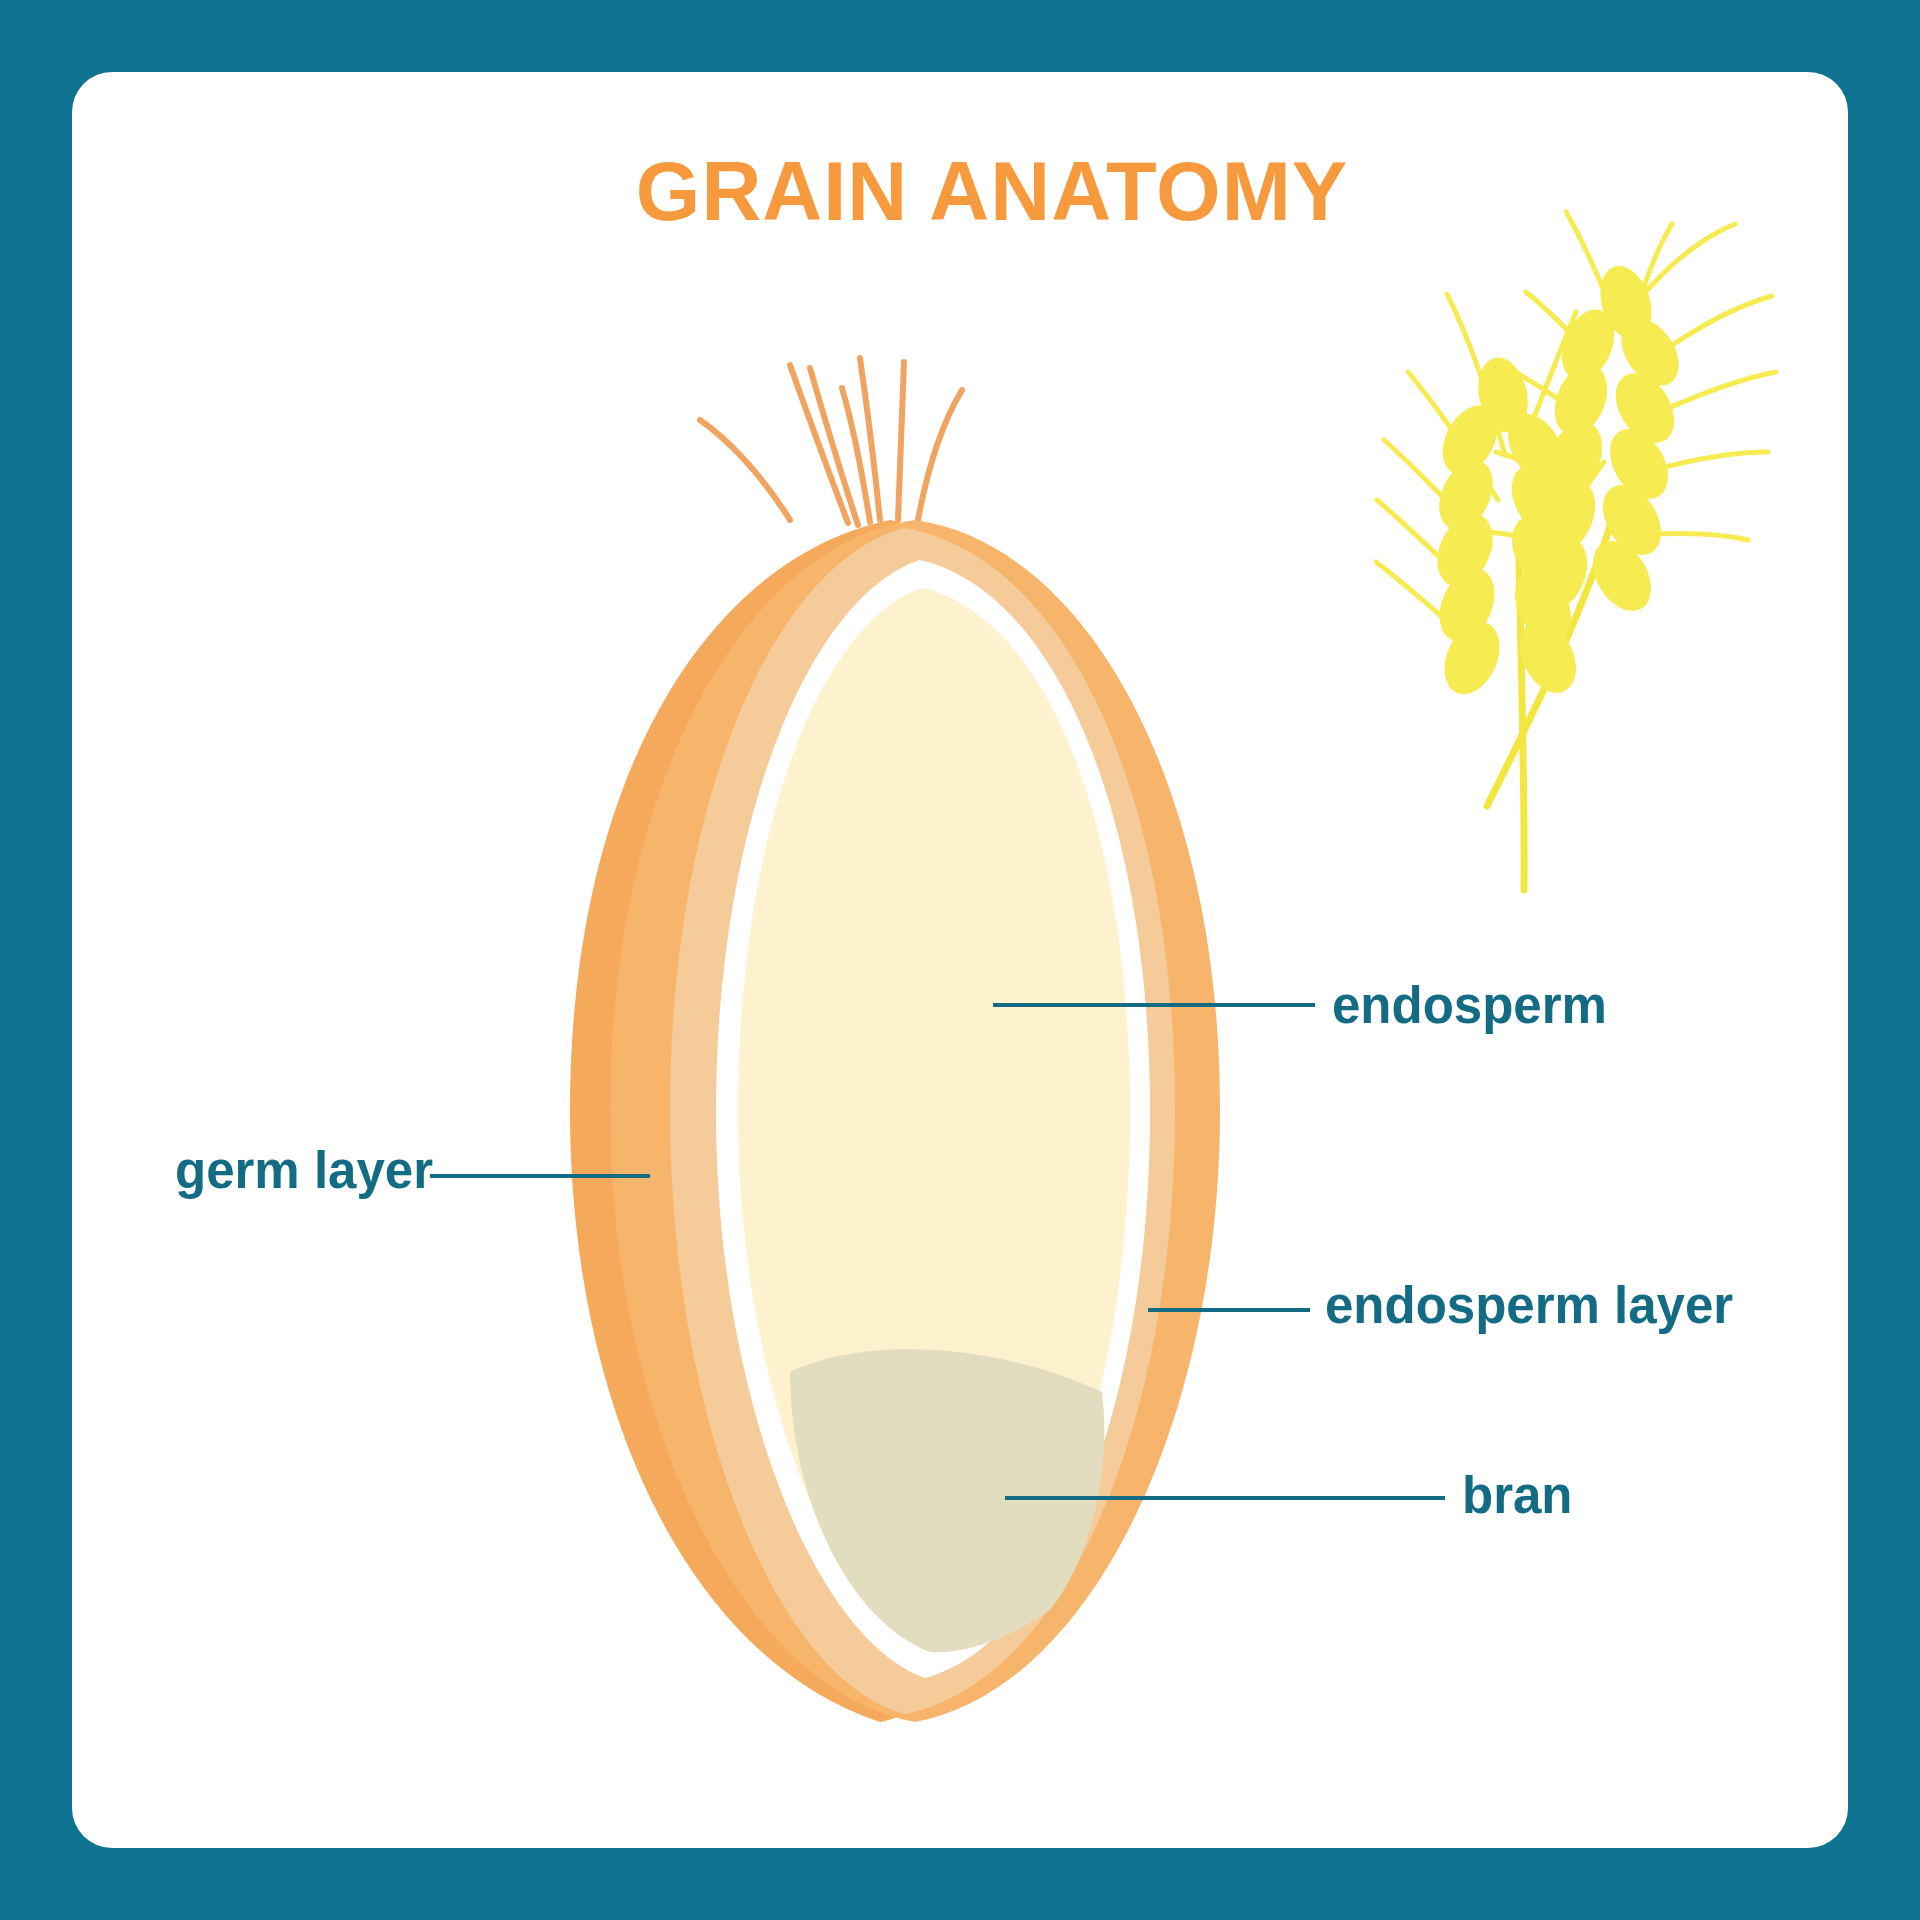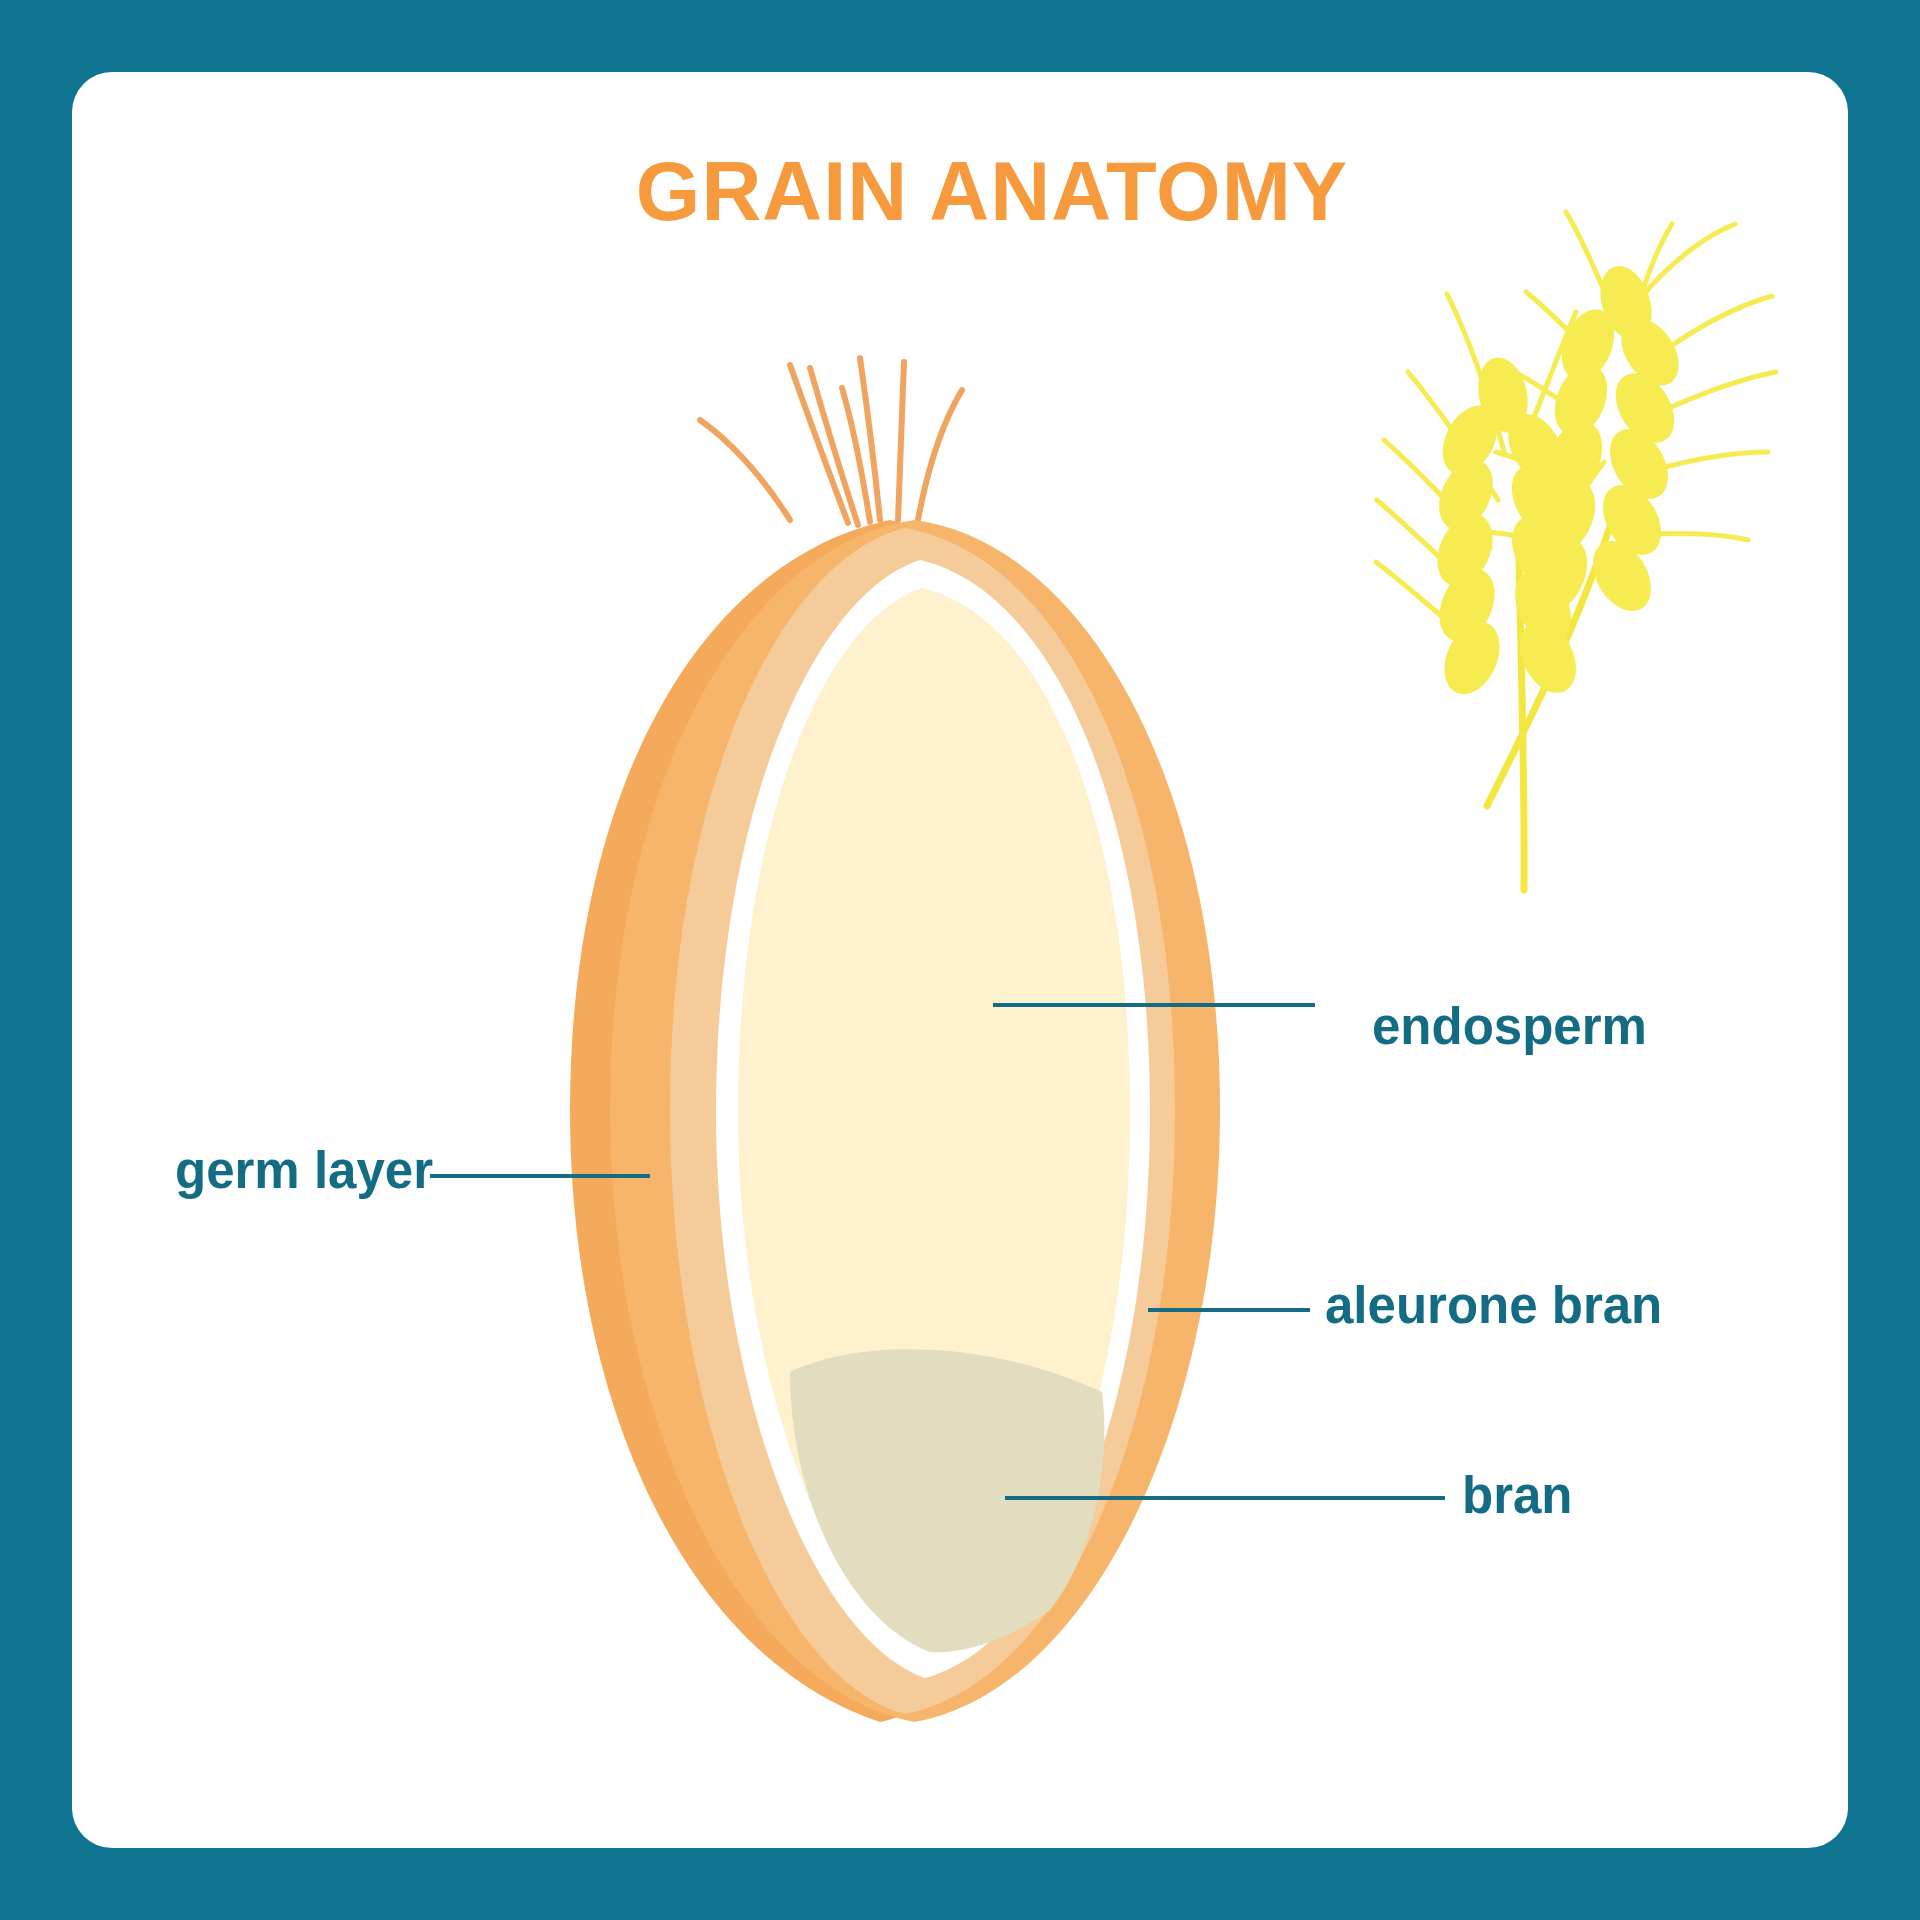--- a/index.html
+++ b/index.html
@@ -32,21 +32,21 @@
   }
   svg.scene{position:absolute;left:0;top:0;width:1920px;height:1920px;}
   .lbl{
     position:absolute;
     color:#136b84;
     font-size:51px;
     font-weight:bold;
     white-space:nowrap;
     line-height:1;
   }
-  #lbl-endosperm{left:1372px;top:980px;margin-top:21px;}
+  #lbl-endosperm{left:1332px;top:980px;}
   #lbl-bran{left:175px;top:1145px;}
   #lbl-aleurone{left:1325px;top:1280px;}
   #lbl-germ{left:1462px;top:1470px;}
 </style>
 </head>
 <body>
 
 <div id="root">
 
   <div class="card"></div>
@@ -167,17 +167,17 @@
       <line x1="430" y1="1176" x2="650" y2="1176"></line>
       <line x1="1148" y1="1310" x2="1310" y2="1310"></line>
       <line x1="1005" y1="1498" x2="1445" y2="1498"></line>
     </g>
   </svg>
 
   <div class="lbl" id="lbl-endosperm">endosperm</div>
 
   <div class="lbl" id="lbl-bran">germ layer</div>
 
-  <div class="lbl" id="lbl-aleurone">aleurone bran</div>
+  <div class="lbl" id="lbl-aleurone">endosperm layer</div>
 
   <div class="lbl" id="lbl-germ">bran</div>
 
 </div>
 
 </body></html>

